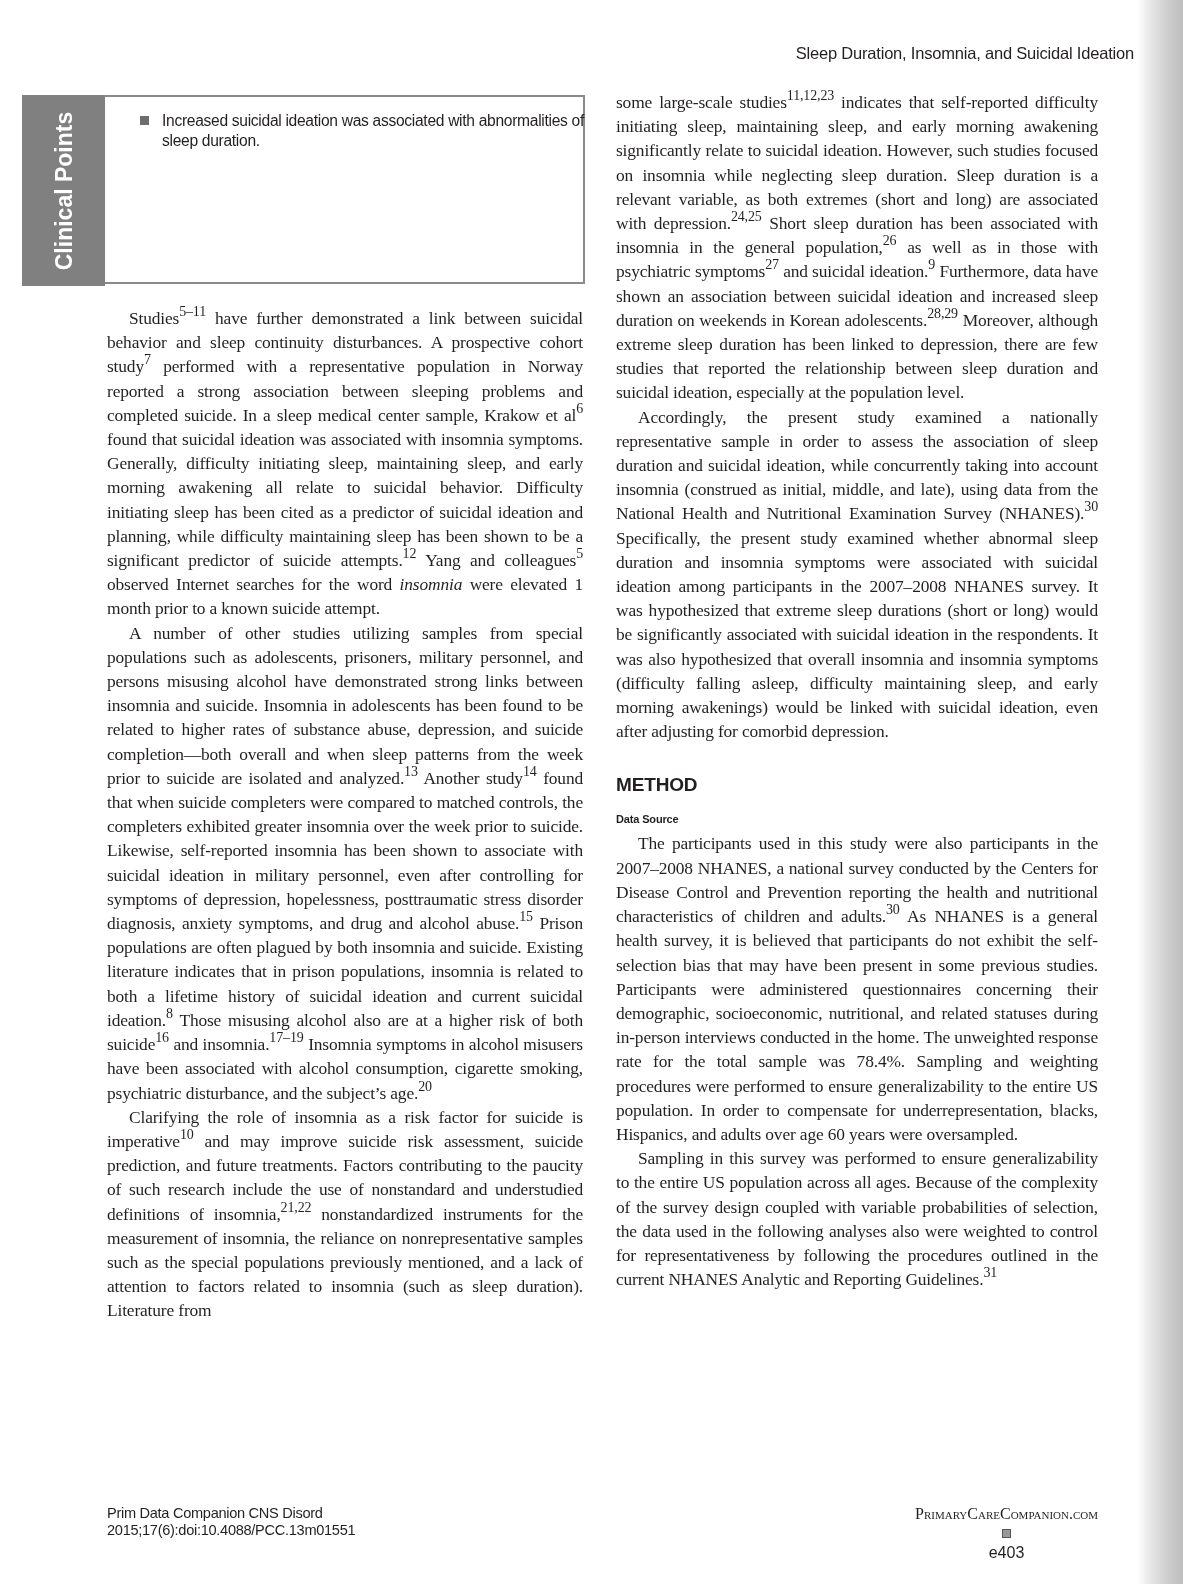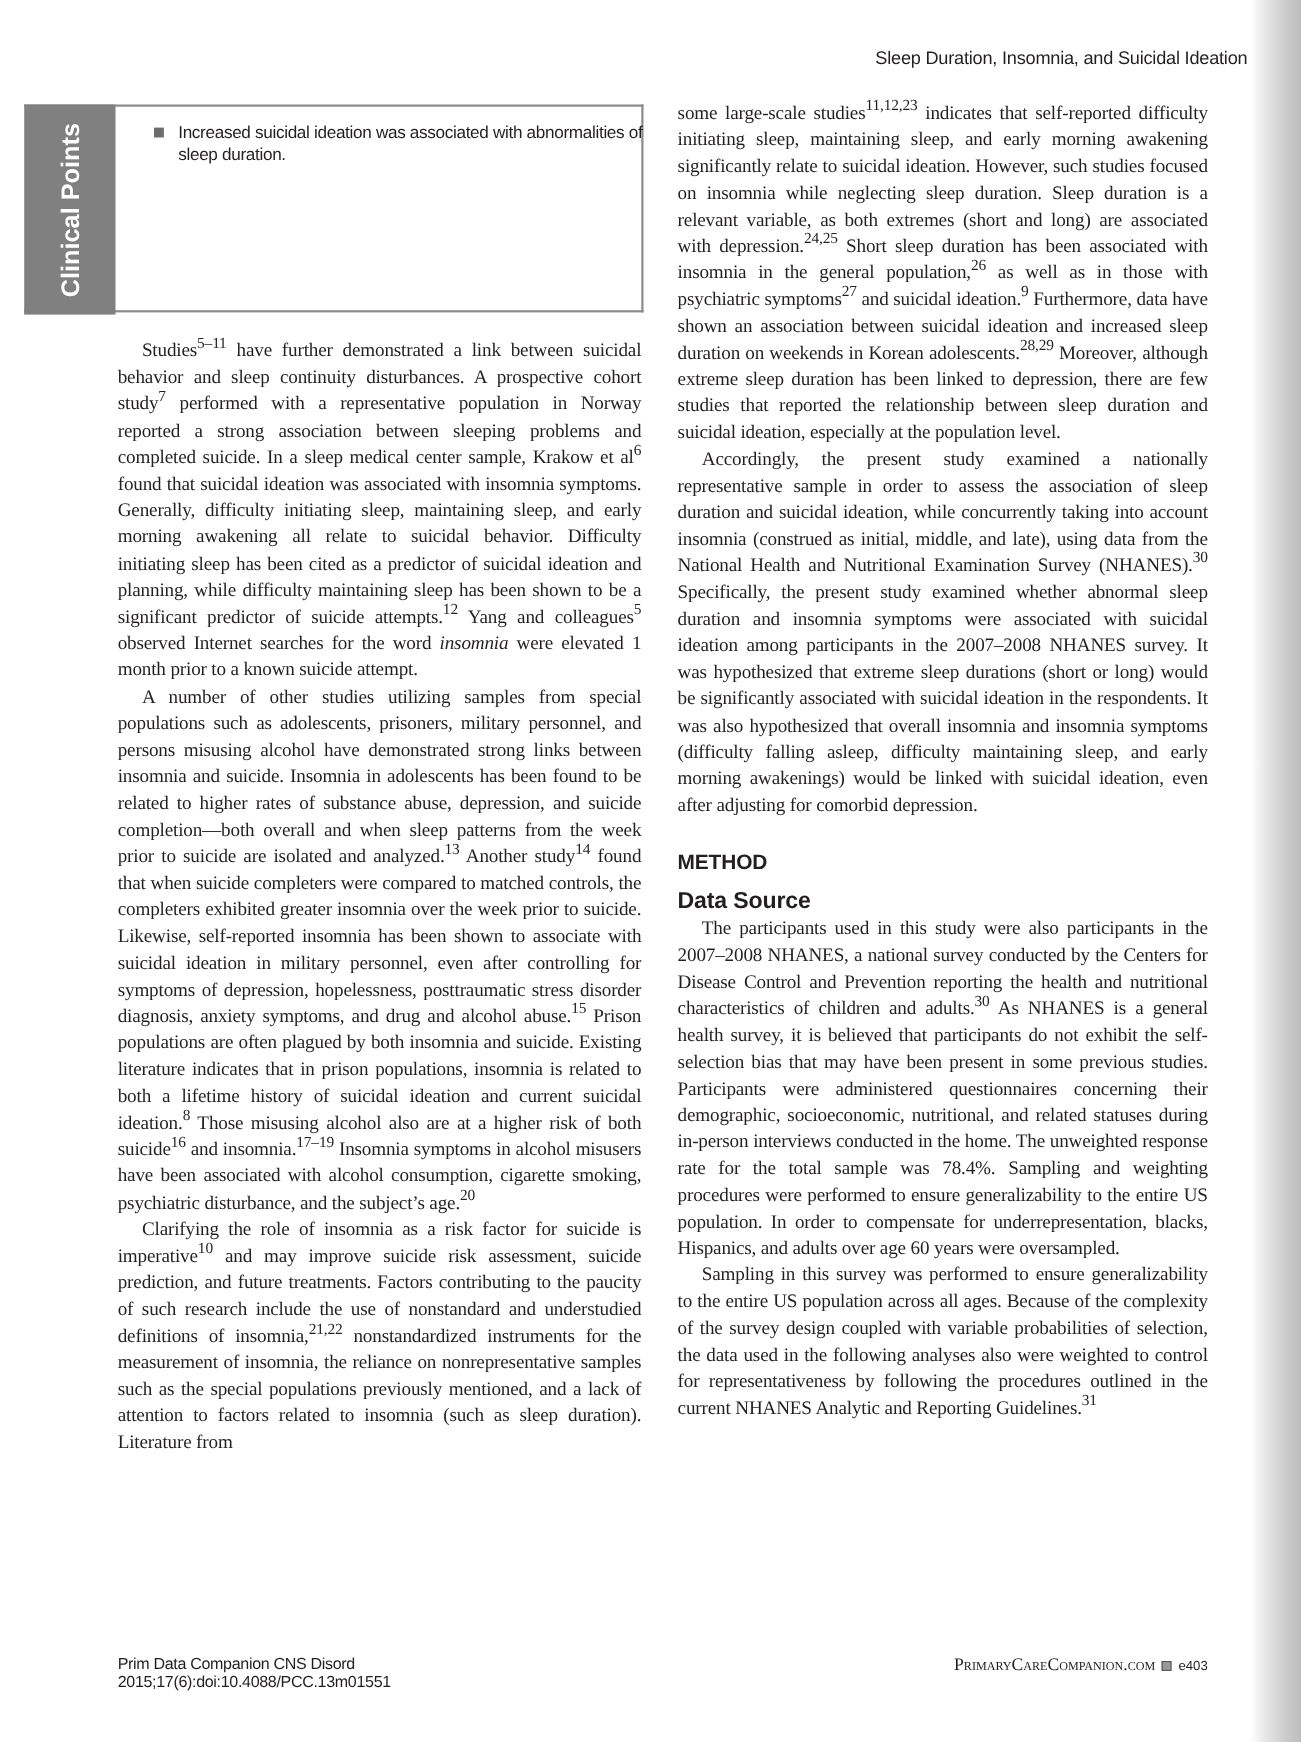--- a/index.html
+++ b/index.html
@@ -44,36 +44,37 @@
   .col-right { left: 616px; top: 90px; width: 482px; }
   .column p { margin: 0; }
   .column p.indent { text-indent: 22px; }
   sup { font-size: 14px; line-height: 0; vertical-align: 0.55em; }
   em { font-style: italic; }
   .section-head {
     font-family: "Liberation Sans", "DejaVu Sans", sans-serif; font-weight: bold; font-size: 19px;
     margin: 30px 0 0 0; line-height: 24px; text-align: left;
   }
   .subsection-head {
-    font-family: "Liberation Sans", "DejaVu Sans", sans-serif; font-weight: bold; font-size: 21px;
+    font-family: "Liberation Sans", "DejaVu Sans", sans-serif; font-weight: bold; font-size: 11px;
     margin: 10px 0 0 0; line-height: 24px; text-align: left;
   }
   .footer-left {
     position: absolute; left: 107px; top: 1505px;
     font-family: "Liberation Sans", "DejaVu Sans", sans-serif; font-size: 14.6px; line-height: 17px; letter-spacing: -0.3px;
   }
   .footer-right {
     position: absolute; right: 85px; top: 1505px; display: flex; align-items: center; gap: 6px;
     font-size: 15px;
+    flex-direction: column;
   }
   .site-name { font-variant: small-caps; font-family: "Liberation Serif", "DejaVu Serif", serif; font-size: 16px; }
   .separator-icon {
     display: inline-block; width: 9px; height: 9px; border: 1.5px solid #555; background: #999; box-sizing: border-box;
   }
-  .page-number { font-family: "Liberation Sans", "DejaVu Sans", sans-serif; font-size: 12px; }
+  .page-number { font-family: "Liberation Sans", "DejaVu Sans", sans-serif; font-size: 16px; }
 </style>
 </head>
 <body>
 
 <div class="page-edge"></div>
 
 <div class="running-head">Sleep Duration, Insomnia, and Suicidal Ideation</div>
 
 <div class="clinical-box">
   <div class="clinical-tab">

